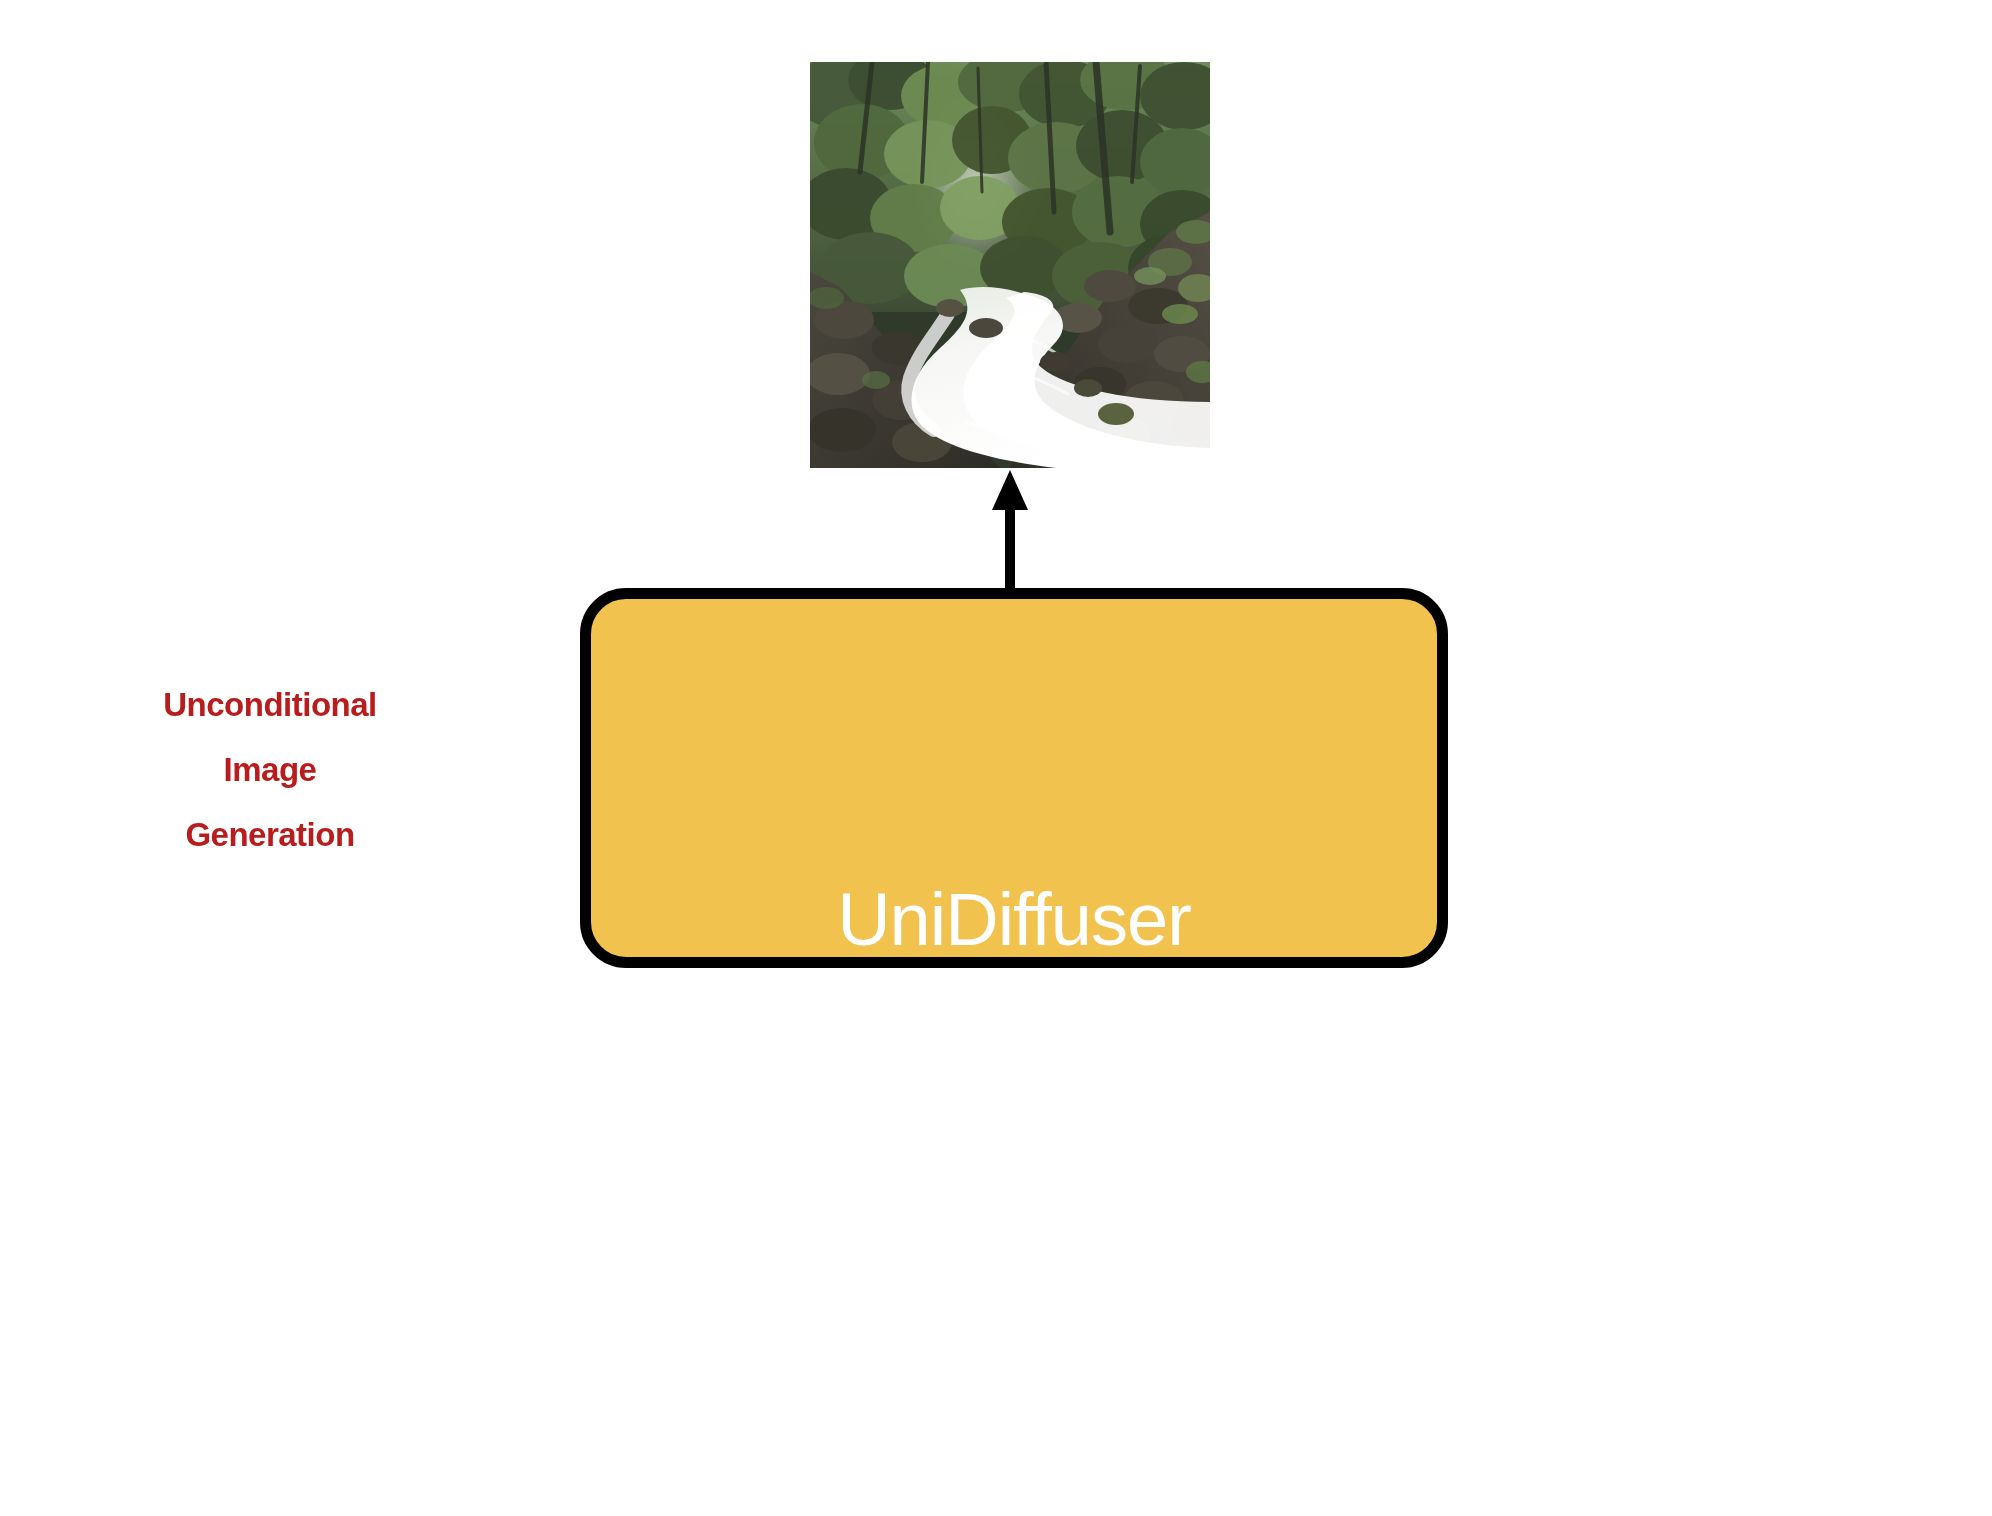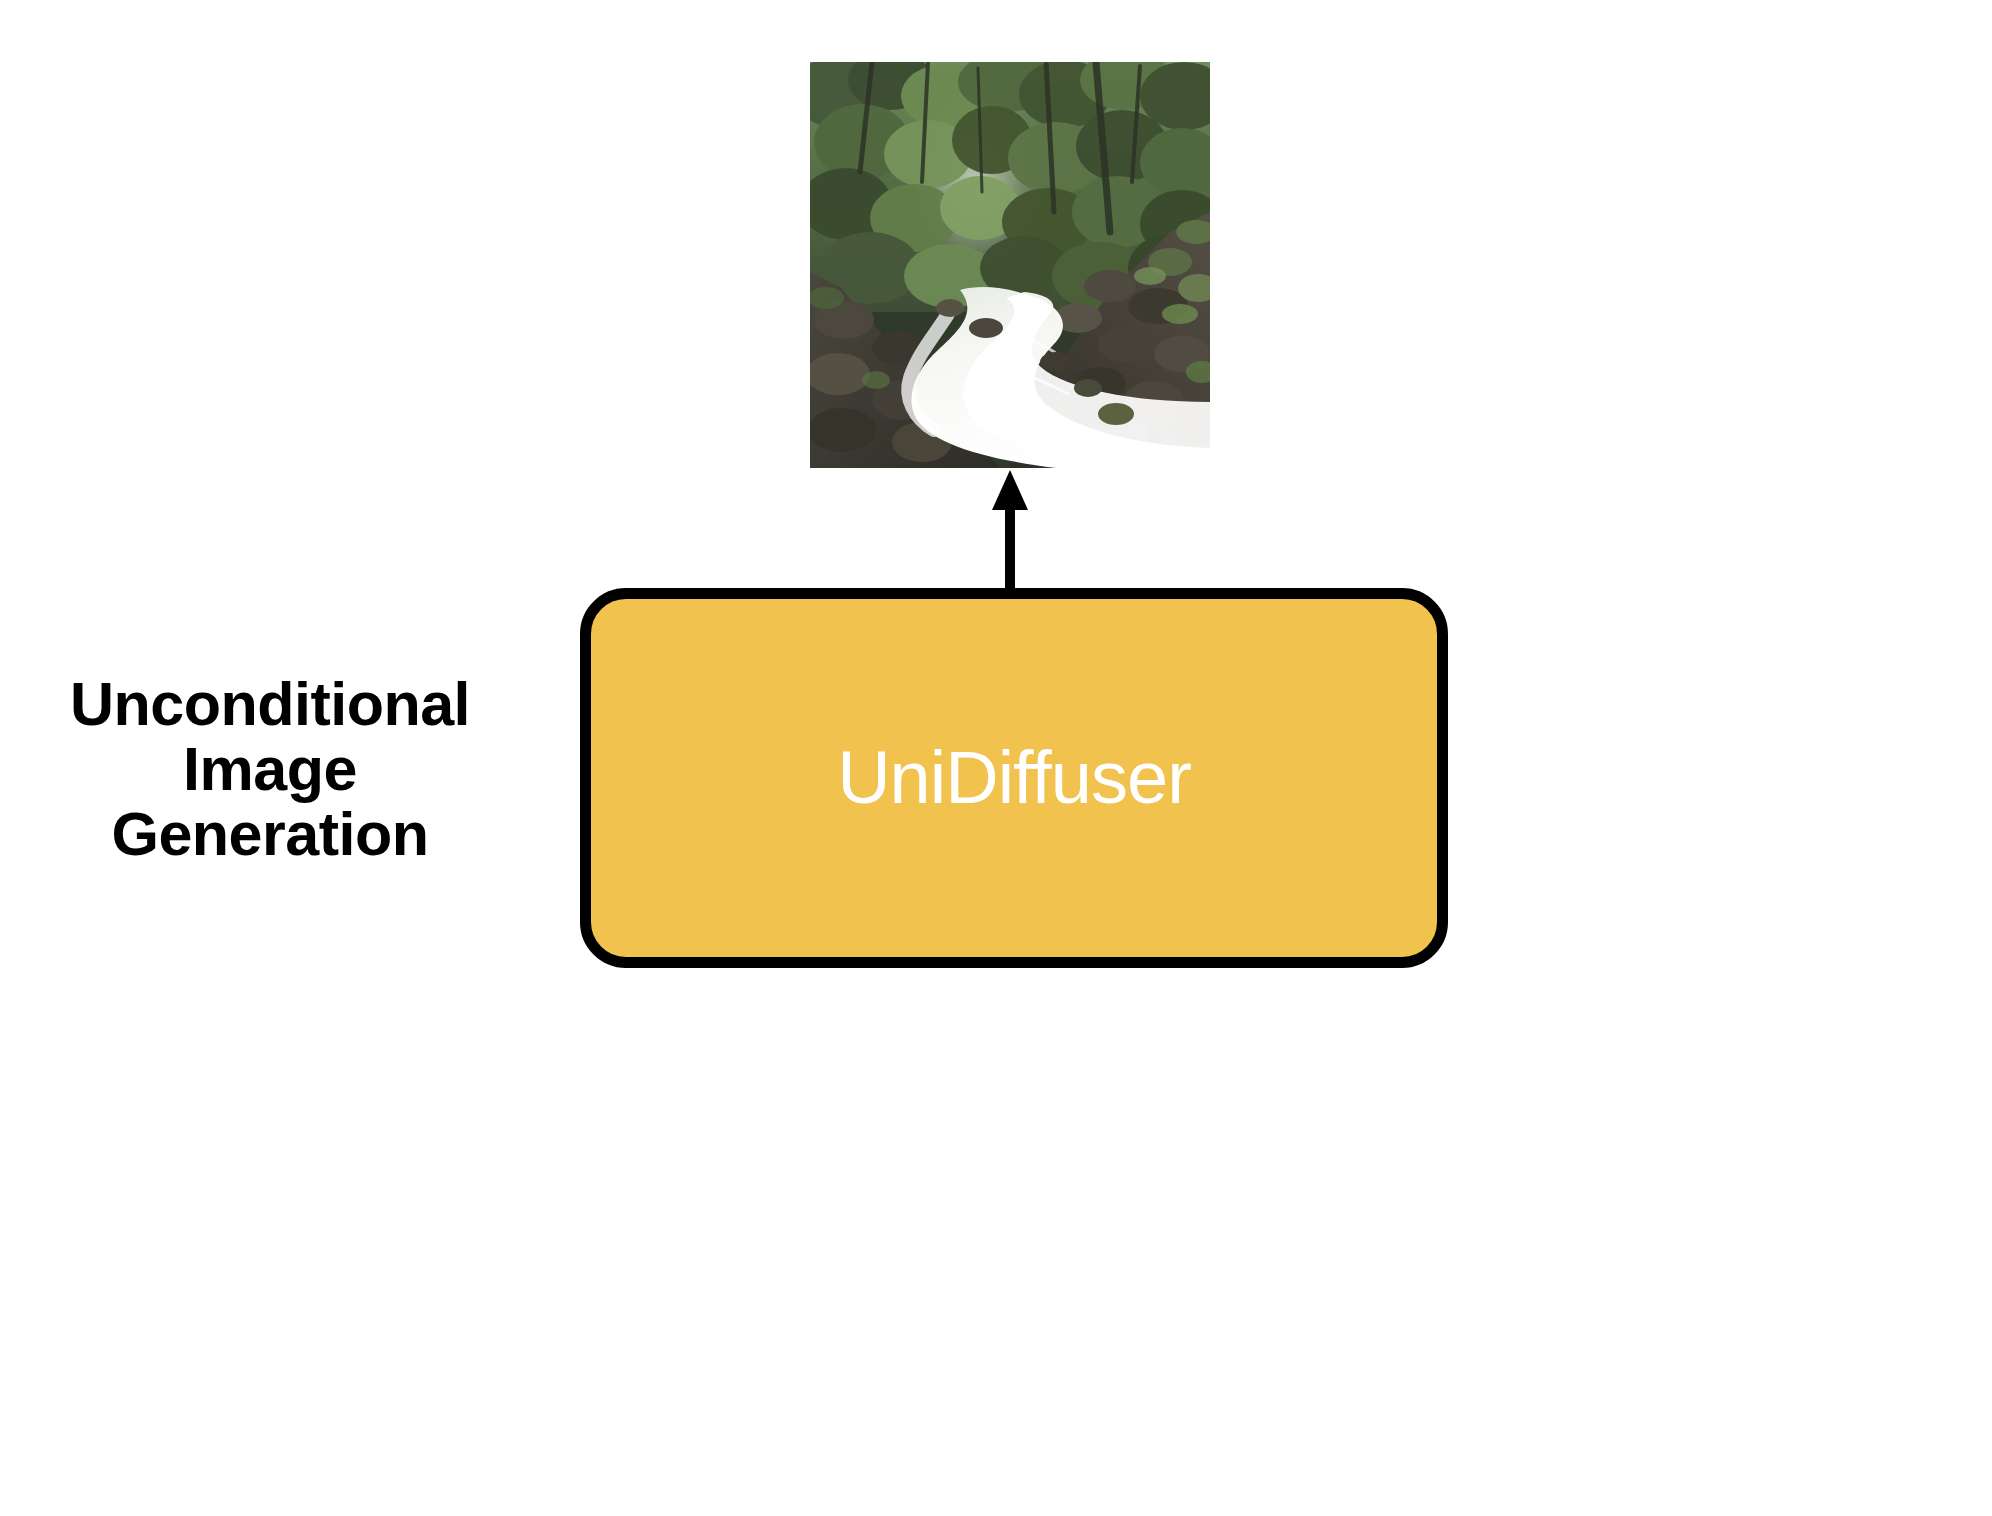--- a/index.html
+++ b/index.html
@@ -19,41 +19,41 @@
     overflow: hidden;
   }
 
   
   .task-label {
     position: absolute;
     left: 60px;
     top: 672px;
     width: 420px;
     text-align: center;
-    font-size: 61px;
+    font-size: 33px;
     font-weight: bold;
     line-height: 65px;
     letter-spacing: -0.5px;
-    color: #000000;
+    color: #b91c1c;
     white-space: pre-line;
   }
 
   
   .model-box {
     position: absolute;
     left: 580px;
     top: 588px;
     width: 868px;
     height: 380px;
     box-sizing: border-box;
     background: #f2c24f;
     border: 11px solid #000000;
     border-radius: 46px;
     display: flex;
-    align-items: center;
+    align-items: flex-end;
     justify-content: center;
   }
   .model-box-label {
     font-size: 74px;
     font-weight: normal;
     color: #ffffff;
     letter-spacing: -1px;
     line-height: 1;
     user-select: none;
   }

